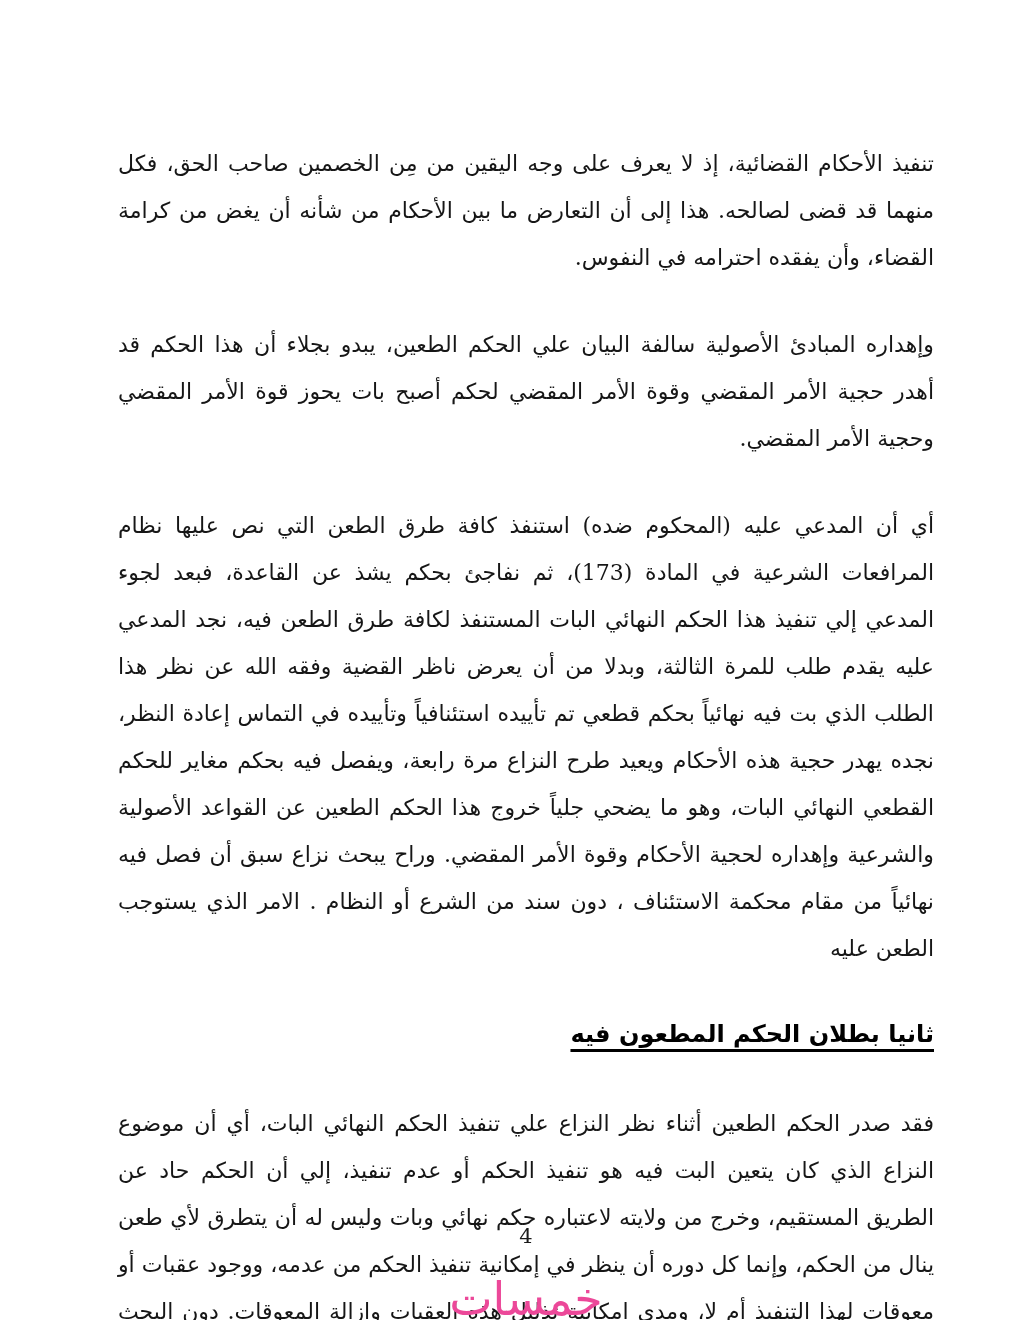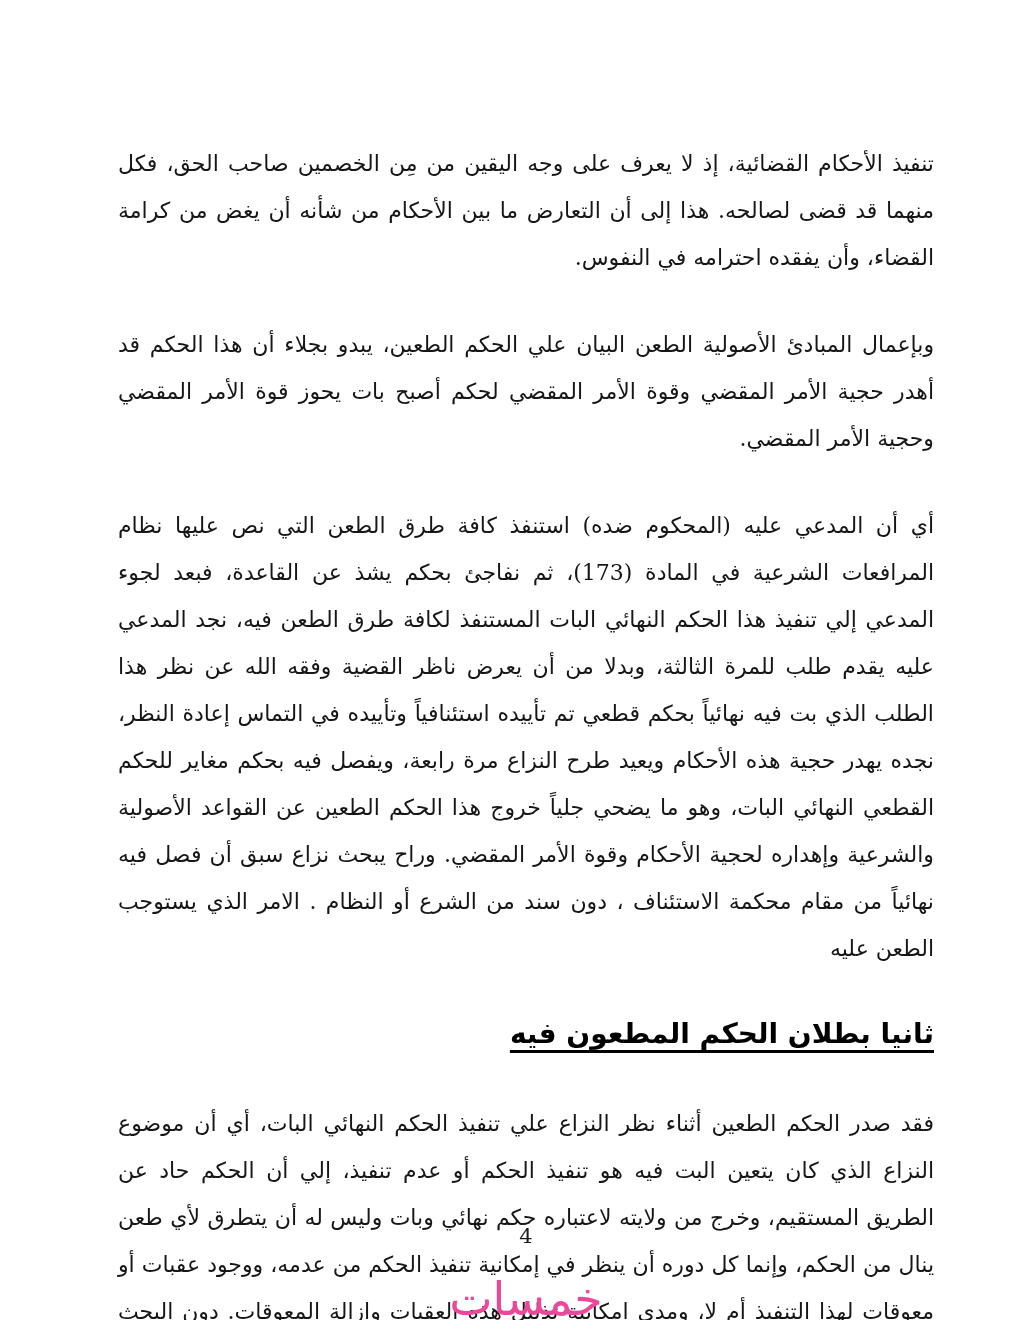--- a/index.html
+++ b/index.html
@@ -24,21 +24,21 @@
     text-align: justify;
     padding: 108px 86px 0 86px;
     font-size: 22px;
     line-height: 47px;
   }
   .content p {
     margin: 0 0 24px 0;
     text-align: justify;
   }
   .section-heading {
-    font-size: 28px;
+    font-size: 24px;
     font-weight: bold;
     text-align: right;
     text-decoration: underline;
     text-decoration-thickness: 2.5px;
     text-underline-offset: 7px;
     margin: 10px 0 28px 0;
     line-height: 44px;
     color: #000000;
   }
   .page-number {
@@ -64,21 +64,21 @@
     letter-spacing: 1px;
     font-family: "DejaVu Sans", sans-serif;
   }
 </style>
 </head>
 <body>
 
 <div class="page">
   <div class="content" dir="rtl" lang="ar">
     <p>تنفيذ الأحكام القضائية، إذ لا يعرف على وجه اليقين من مِن الخصمين صاحب الحق، فكل منهما قد قضى لصالحه. هذا إلى أن التعارض ما بين الأحكام من شأنه أن يغض من كرامة القضاء، وأن يفقده احترامه في النفوس.</p>
-    <p>وبإعمال المبادئ الأصولية الطعن البيان علي الحكم الطعين، يبدو بجلاء أن هذا الحكم قد أهدر حجية الأمر المقضي وقوة الأمر المقضي لحكم أصبح بات يحوز قوة الأمر المقضي وحجية الأمر المقضي.</p>
+    <p>وإهداره المبادئ الأصولية سالفة البيان علي الحكم الطعين، يبدو بجلاء أن هذا الحكم قد أهدر حجية الأمر المقضي وقوة الأمر المقضي لحكم أصبح بات يحوز قوة الأمر المقضي وحجية الأمر المقضي.</p>
     <p>أي أن المدعي عليه (المحكوم ضده) استنفذ كافة طرق الطعن التي نص عليها نظام المرافعات الشرعية في المادة (173)، ثم نفاجئ بحكم يشذ عن القاعدة، فبعد لجوء المدعي إلي تنفيذ هذا الحكم النهائي البات المستنفذ لكافة طرق الطعن فيه، نجد المدعي عليه يقدم طلب للمرة الثالثة، وبدلا من أن يعرض ناظر القضية وفقه الله عن نظر هذا الطلب الذي بت فيه نهائياً بحكم قطعي تم تأييده استئنافياً وتأييده في التماس إعادة النظر، نجده يهدر حجية هذه الأحكام ويعيد طرح النزاع مرة رابعة، ويفصل فيه بحكم مغاير للحكم القطعي النهائي البات، وهو ما يضحي جلياً خروج هذا الحكم الطعين عن القواعد الأصولية والشرعية وإهداره لحجية الأحكام وقوة الأمر المقضي. وراح يبحث نزاع سبق أن فصل فيه نهائياً من مقام محكمة الاستئناف ، دون سند من الشرع أو النظام . الامر الذي يستوجب الطعن عليه</p>
     <h2 class="section-heading">ثانيا بطلان الحكم المطعون فيه</h2>
     <p>فقد صدر الحكم الطعين أثناء نظر النزاع علي تنفيذ الحكم النهائي البات، أي أن موضوع النزاع الذي كان يتعين البت فيه هو تنفيذ الحكم أو عدم تنفيذ، إلي أن الحكم حاد عن الطريق المستقيم، وخرج من ولايته لاعتباره حكم نهائي وبات وليس له أن يتطرق لأي طعن ينال من الحكم، وإنما كل دوره أن ينظر في إمكانية تنفيذ الحكم من عدمه، ووجود عقبات أو معوقات لهذا التنفيذ أم لا، ومدي إمكانية تذليل هذه العقبات وإزالة المعوقات. دون البحث في أي أسباب تطعن في الحكم</p>
 
   </div>
 
   <div class="page-number">4</div>
   <div class="watermark">خمسات</div>
 </div>
 

